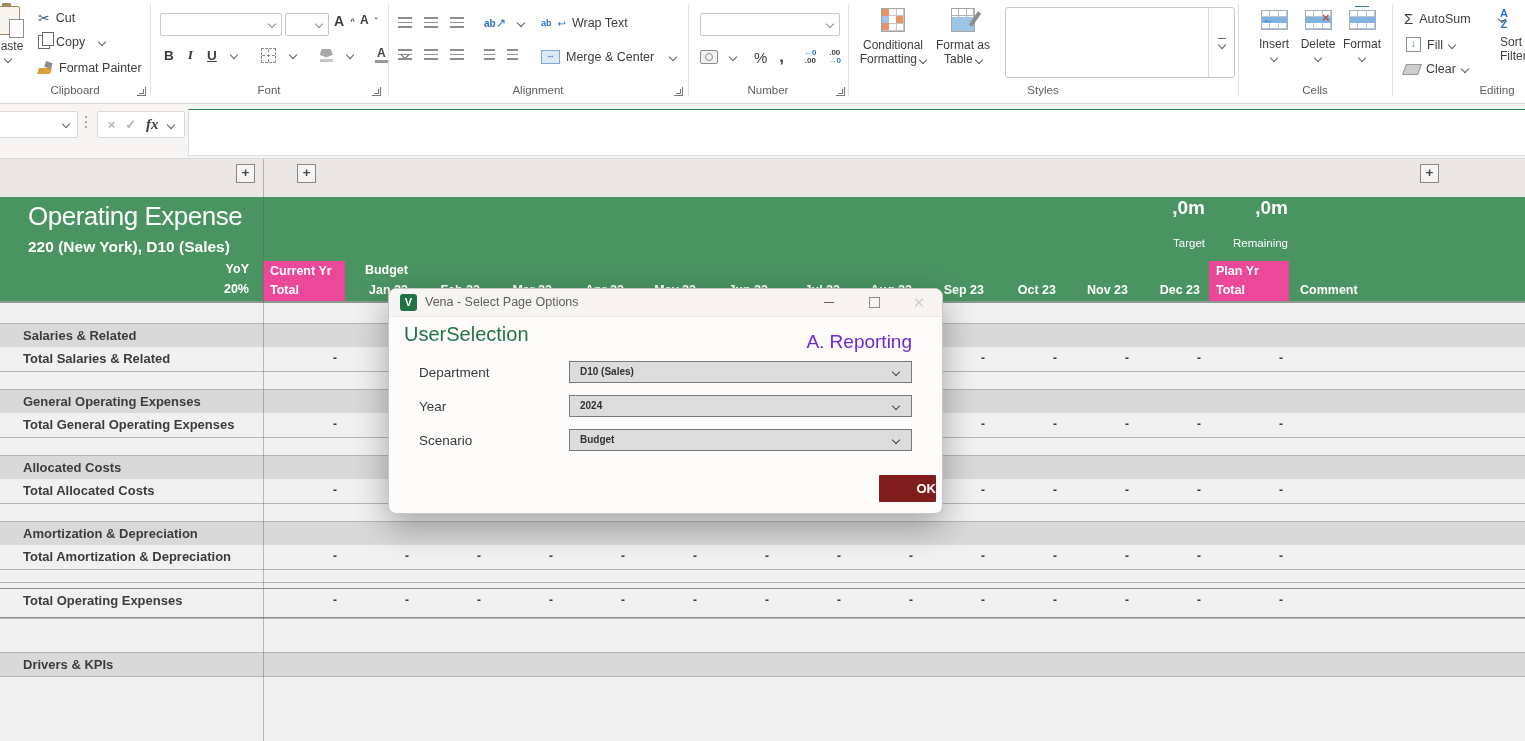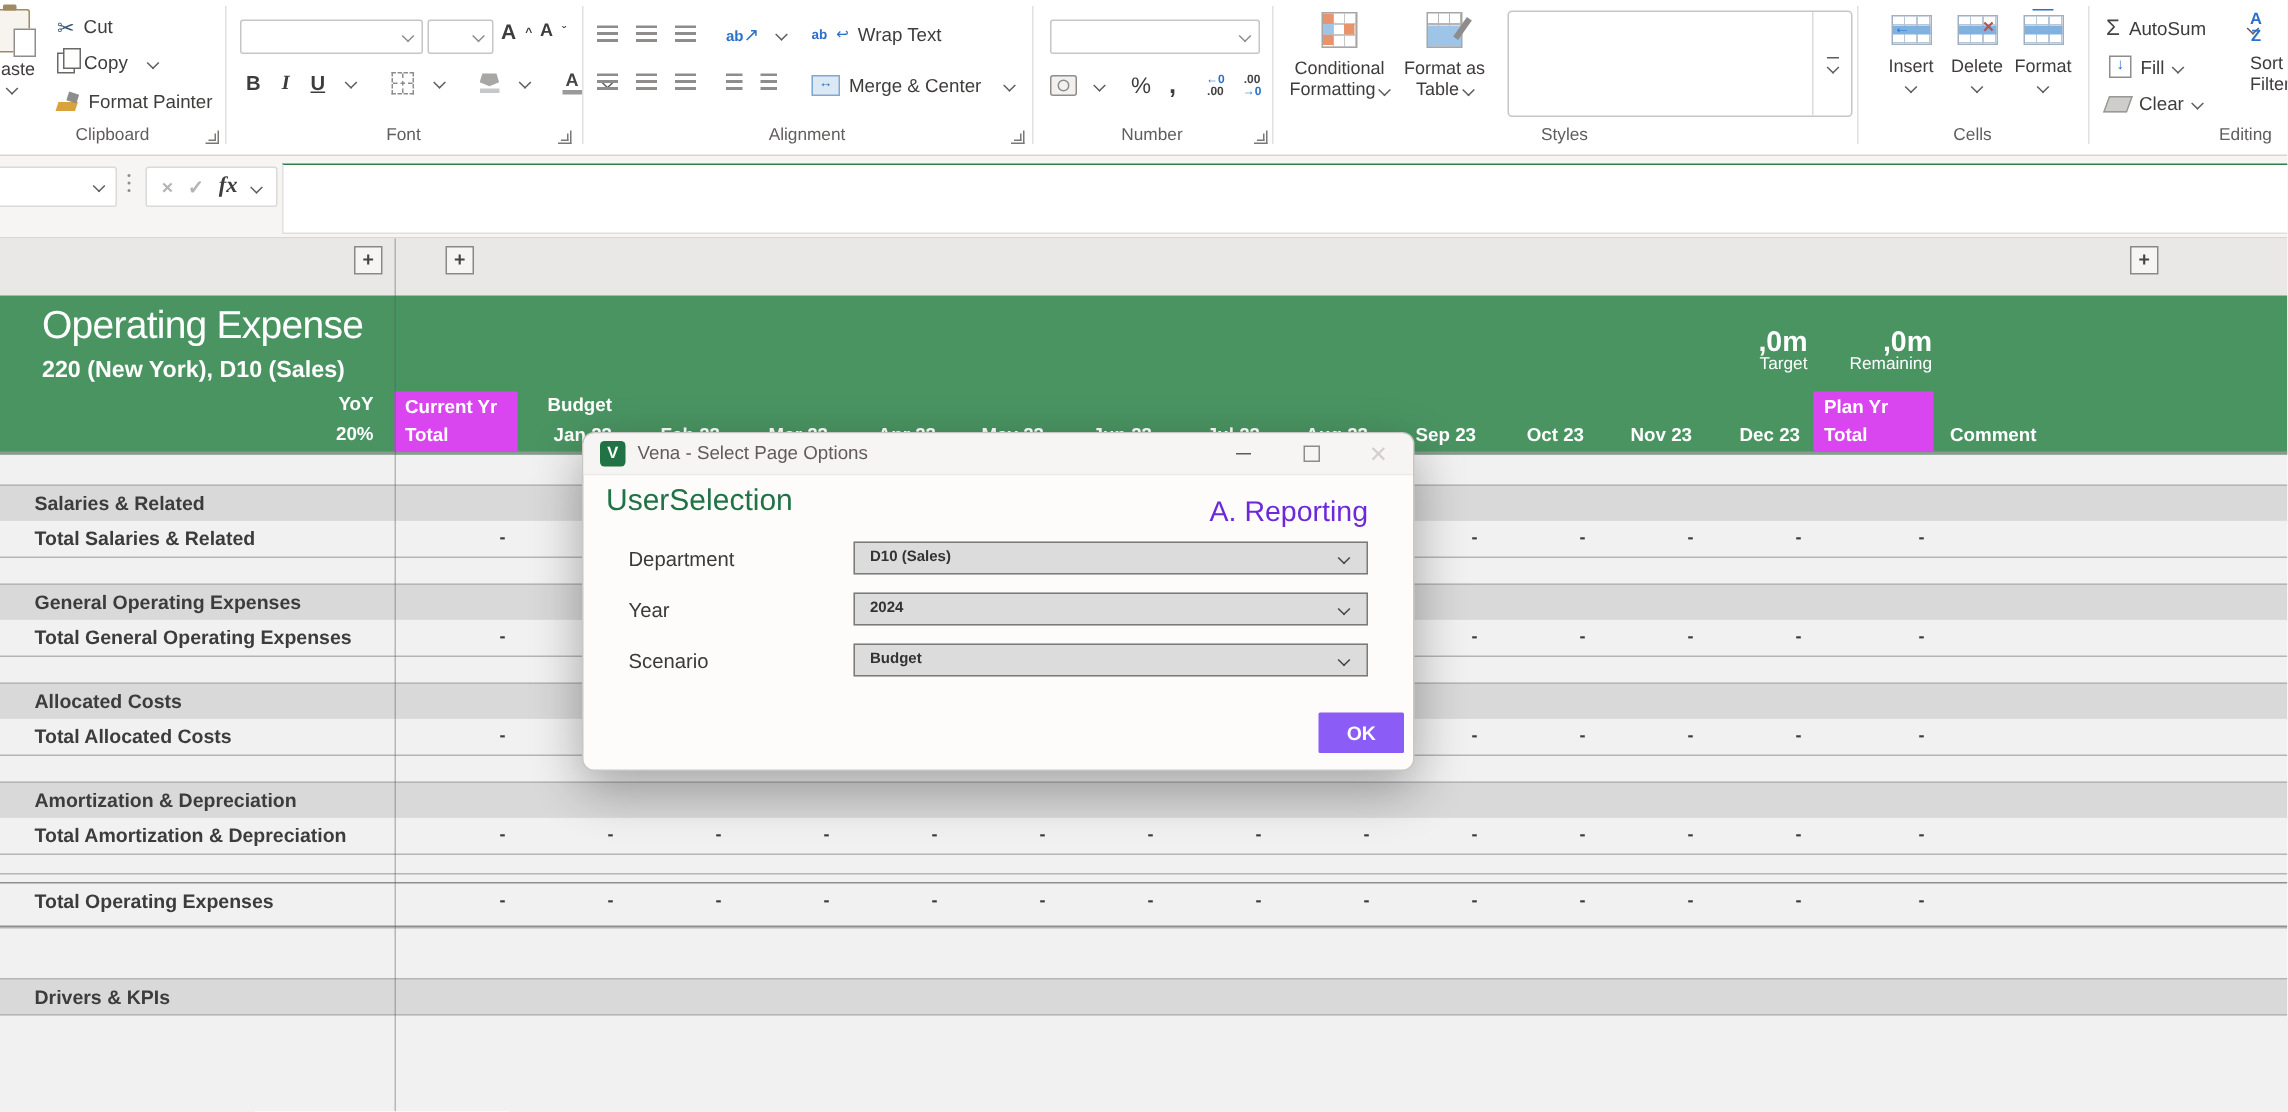--- a/index.html
+++ b/index.html
@@ -89,26 +89,26 @@
   
   .strip{position:absolute;left:0;top:159px;width:1525px;height:38px;background:#e9e8e6;}
   .plusbox{position:absolute;top:5px;width:17px;height:17px;background:#f6f5f4;border:1px solid #8a8886;color:#444;font-size:13px;line-height:15px;text-align:center;font-weight:bold;}
   
   .vline{position:absolute;left:263px;top:159px;width:1px;height:582px;background:rgba(90,90,90,0.38);z-index:3;}
   .ghead{position:absolute;left:0;top:197px;width:1525px;height:104px;background:#4a9462;border-bottom:2px solid #8a9a8e;z-index:2;color:#fff;}
   .gtitle{position:absolute;left:28px;top:4px;font-size:26px;font-weight:normal;letter-spacing:-0.5px;}
   .gsub{position:absolute;left:28px;top:41px;font-size:15.5px;font-weight:bold;}
   .yoy{position:absolute;left:0;top:65px;width:249px;text-align:right;font-size:12.5px;font-weight:bold;}
   .yoyv{position:absolute;left:0;top:85px;width:249px;text-align:right;font-size:12.5px;font-weight:bold;}
-  .darkcell{position:absolute;top:64px;height:40px;background:#d946ef;font-size:12.5px;font-weight:bold;line-height:19px;padding:1px 0 0 7px;box-sizing:border-box;}
+  .darkcell{position:absolute;top:64px;height:40px;background:#ec4899;font-size:12.5px;font-weight:bold;line-height:19px;padding:1px 0 0 7px;box-sizing:border-box;}
   .budget{position:absolute;left:345px;top:66px;width:72px;text-align:right;padding-right:9px;box-sizing:border-box;font-size:12.5px;font-weight:bold;}
   .mhead{position:absolute;left:345px;top:86px;display:flex;}
   .mcell{width:72px;text-align:right;padding-right:9px;box-sizing:border-box;font-size:12.5px;font-weight:bold;}
   .commenth{position:absolute;left:1292px;top:86px;padding-left:8px;font-size:12.5px;font-weight:bold;}
-  .kpi{position:absolute;top:21px;width:110px;text-align:right;font-size:19px;font-weight:bold;}
+  .kpi{position:absolute;top:0;width:110px;text-align:right;font-size:19px;font-weight:bold;}
   .kpilab{position:absolute;top:40px;width:110px;text-align:right;font-size:11.5px;}
   
   .brow{position:absolute;left:0;width:1525px;height:25px;background:#d9d9d9;border-top:1px solid #b5b5b5;border-bottom:1px solid #b5b5b5;box-sizing:border-box;z-index:1;
         font-size:13px;font-weight:bold;color:#3c3c3c;line-height:23px;padding-left:23px;}
   .trow{position:absolute;left:0;width:1525px;height:25px;background:#f1f1f2;border-bottom:1px solid #b5b5b5;box-sizing:border-box;z-index:1;display:flex;
         font-size:13px;font-weight:bold;color:#3c3c3c;line-height:23px;}
   .trow .rlabel{width:263px;padding-left:23px;box-sizing:border-box;}
   .trow .cyr{width:82px;text-align:right;padding-right:8px;box-sizing:border-box;font-size:12px;}
   .mgroup{display:flex;width:864px;}
   .mdash{width:72px;text-align:right;padding-right:8px;box-sizing:border-box;font-size:12px;}
@@ -125,22 +125,22 @@
   .winbtn{position:absolute;top:0;width:34px;height:27px;display:flex;align-items:center;justify-content:center;}
   .minic{width:10px;height:0;border-top:1.4px solid #5f5d5b;}
   .maxic{width:9px;height:9px;border:1.2px solid #8f8d8b;}
   .closic{color:#d3d0cc;font-size:15px;}
   .dheading{position:absolute;left:15px;top:34px;font-size:20px;color:#217346;}
   .dcontext{position:absolute;right:30px;top:42px;font-size:19px;color:#6d28d9;}
   .dfield-label{position:absolute;left:30px;font-size:13.5px;color:#3b3a39;}
   .dselect{position:absolute;left:180px;width:343px;height:22px;background:#dcdcdc;border:1px solid #7a7a7a;box-sizing:border-box;
            font-size:10px;font-weight:bold;color:#333;line-height:20px;padding-left:10px;}
   .dselect .chev{position:absolute;right:12px;top:7px;border-color:#444;}
-  .okbtn{position:absolute;right:6px;top:186px;width:57px;height:27px;background:#8b5cf6;color:#fff;font-weight:bold;font-size:13px;
-         text-align:center;line-height:27px;border-radius:1px;}
+  .okbtn{position:absolute;right:6px;top:186px;width:57px;height:27px;background:#7f1d1d;color:#fff;font-weight:bold;font-size:13px;
+         text-align:right;line-height:27px;border-radius:1px;}
 </style>
 </head>
 <body>
 
 <div class="app">
 
   <div class="ribbon">
 
     <div class="bigbtn" style="left:-14px;top:6px;width:44px;">
       <span class="clipic"></span>

